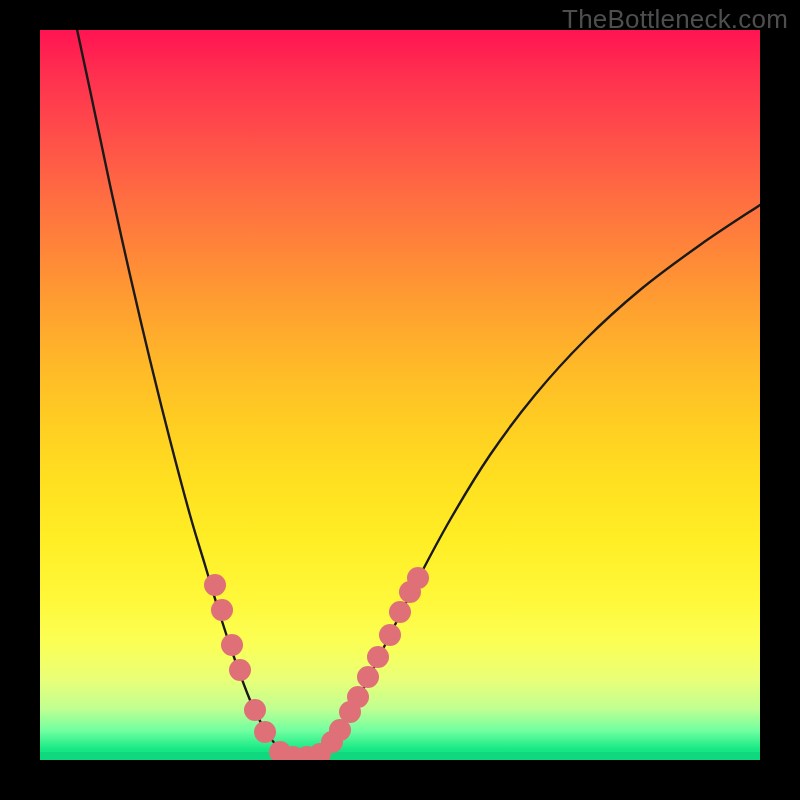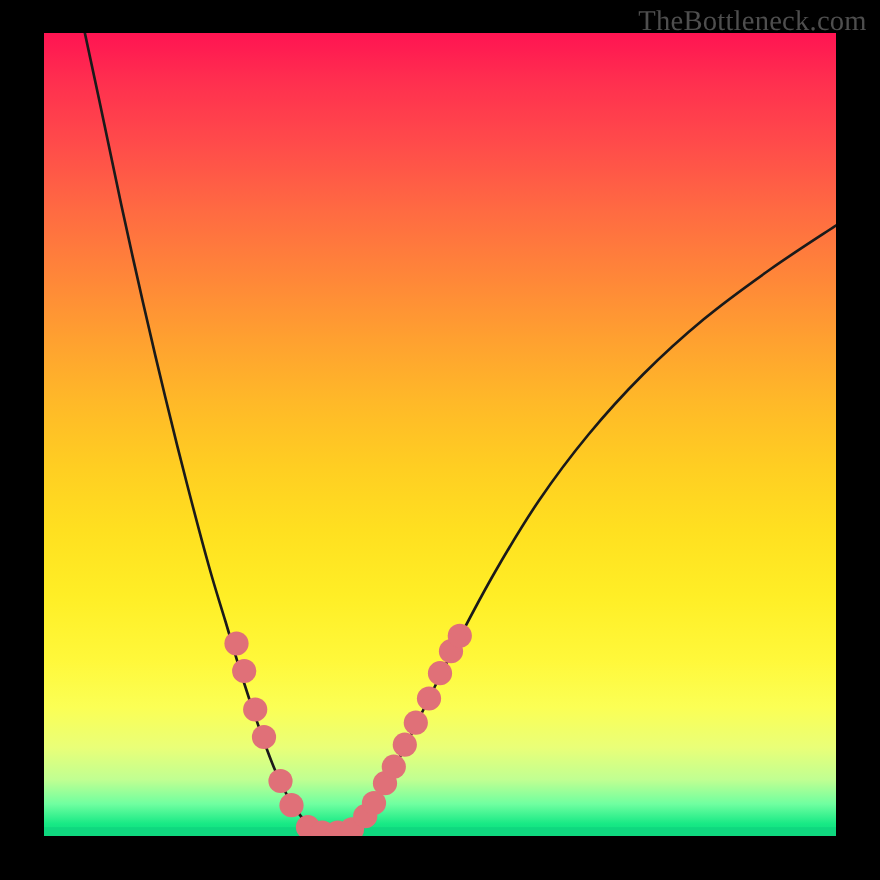--- a/index.html
+++ b/index.html
@@ -13,21 +13,21 @@
   .frame {
     position: relative;
     width: 800px;
     height: 800px;
     background: #000;
   }
   .watermark {
     position: absolute;
     top: 4px;
     right: 12px;
-    font-family: Liberation Serif, serif;
+    font-family: Liberation Sans, sans-serif;
     font-size: 26px;
     color: #4e4e4e;
     letter-spacing: 0.2px;
     z-index: 50;
   }
   .plot {
     position: absolute;
     left: 40px;
     top: 30px;
     width: 720px;

